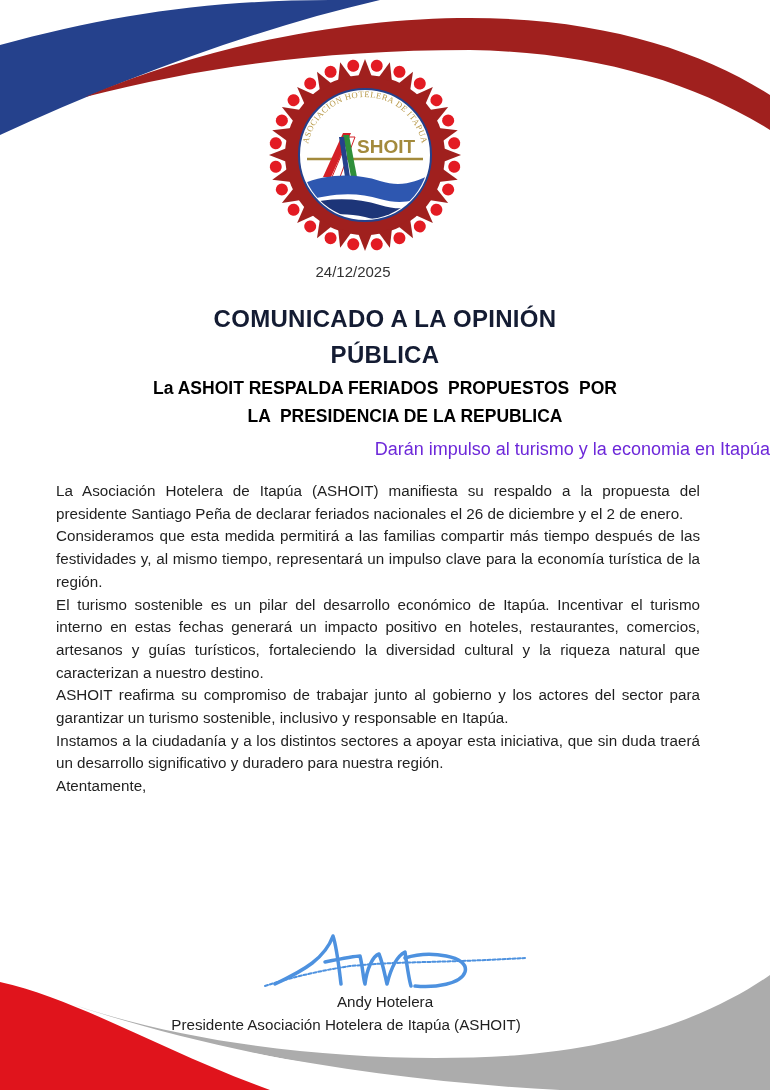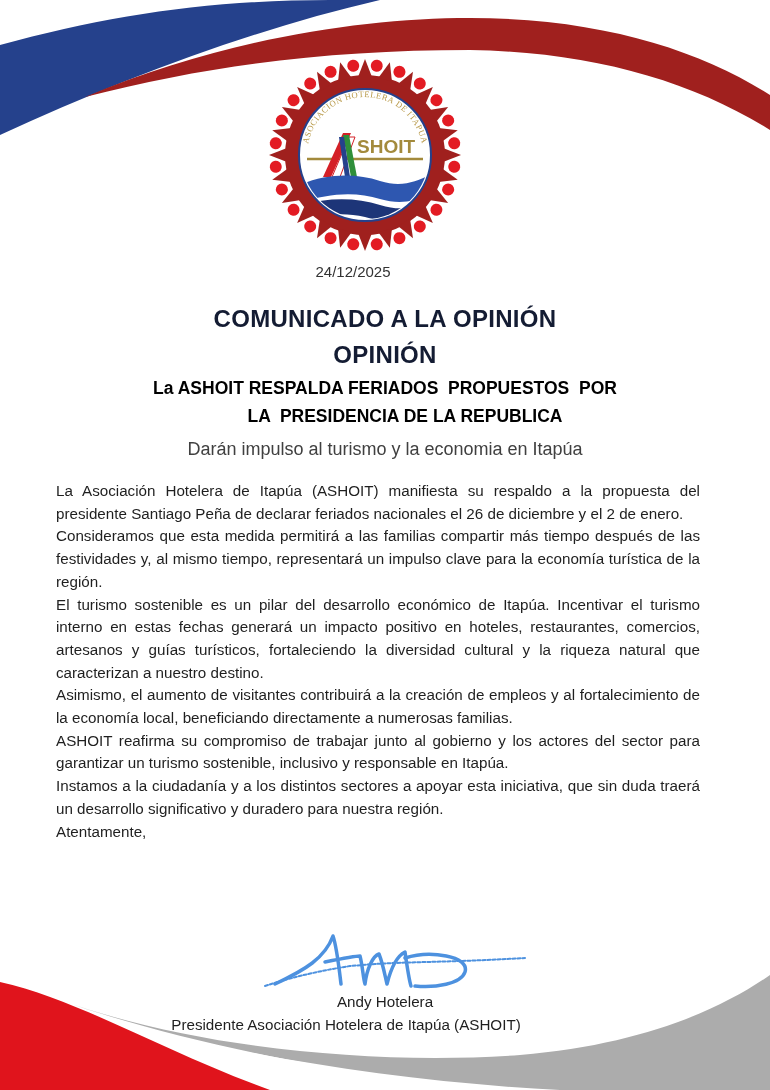--- a/index.html
+++ b/index.html
@@ -17,22 +17,22 @@
     }
     .title {
       position: absolute; left: 0; width: 770px; top: 301px; text-align: center;
       font-weight: bold; font-size: 24px; line-height: 36px; color: #141c33; letter-spacing: 0.3px;
     }
     .subtitle {
       position: absolute; left: 0; width: 770px; top: 374px; text-align: center;
       font-weight: bold; font-size: 17.5px; line-height: 28px; color: #000000;
     }
     .lead {
-      position: absolute; left: 0; width: 770px; top: 439px; text-align: center;
-      font-size: 18px; color: #404040;
+      position: absolute; left: 0; width: 770px; top: 439px; text-align: right;
+      font-size: 18px; color: #6d28d9;
     }
     .body {
       position: absolute; left: 56px; width: 644px; top: 480px;
       font-size: 15.2px; line-height: 22.7px; color: #1f1f1f; text-align: justify;
     }
     .body p { margin: 0; }
     .signature { position: absolute; left: 255px; top: 928px; width: 280px; height: 72px; }
     .sig-name {
       position: absolute; left: 0; width: 770px; top: 993px; text-align: center;
       font-size: 15.2px; color: #1f1f1f;
@@ -142,35 +142,34 @@
   <g clip-path="url(#innerClip)">
     <path d="M-70,32 C-40,18 -10,18 15,26 C40,34 55,24 70,18 L70,40 C50,46 35,50 15,44 C-10,36 -40,38 -70,50 Z" fill="#2e57b0"></path>
     <path d="M-70,52 C-40,42 -10,42 15,50 C40,58 55,50 70,44 L70,62 C45,70 20,68 0,62 C-25,56 -50,60 -70,70 Z" fill="#1d3578"></path>
   </g>
 </svg>
 
 <div class="date">24/12/2025</div>
 
 <div class="title">
   <div>COMUNICADO A LA OPINIÓN</div>
-  <div>OPINIÓN</div>
+  <div>PÚBLICA</div>
 </div>
 
 <div class="subtitle">
   <div style="white-space:pre;">La ASHOIT RESPALDA FERIADOS  PROPUESTOS  POR</div>
   <div style="white-space:pre;padding-left:40px;">LA  PRESIDENCIA DE LA REPUBLICA</div>
 </div>
 
 <div class="lead">Darán impulso al turismo y la economia en Itapúa</div>
 
 <div class="body">
   <p>La Asociación Hotelera de Itapúa (ASHOIT) manifiesta su respaldo a la propuesta del presidente Santiago Peña de declarar feriados nacionales el 26 de diciembre y el 2 de enero.</p>
   <p>Consideramos que esta medida permitirá a las familias compartir más tiempo después de las festividades y, al mismo tiempo, representará un impulso clave para la economía turística de la región.</p>
   <p>El turismo sostenible es un pilar del desarrollo económico de Itapúa. Incentivar el turismo interno en estas fechas generará un impacto positivo en hoteles, restaurantes, comercios, artesanos y guías turísticos, fortaleciendo la diversidad cultural y la riqueza natural que caracterizan a nuestro destino.</p>
-  <p>Asimismo, el aumento de visitantes contribuirá a la creación de empleos y al fortalecimiento de la economía local, beneficiando directamente a numerosas familias.</p>
   <p>ASHOIT reafirma su compromiso de trabajar junto al gobierno y los actores del sector para garantizar un turismo sostenible, inclusivo y responsable en Itapúa.</p>
   <p>Instamos a la ciudadanía y a los distintos sectores a apoyar esta iniciativa, que sin duda traerá un desarrollo significativo y duradero para nuestra región.</p>
   <p>Atentamente,</p>
 </div>
 
 <svg class="signature" viewBox="0 0 280 72" xmlns="http://www.w3.org/2000/svg">
   <g fill="none" stroke="#3a86dc" stroke-linecap="round" stroke-linejoin="round" opacity="0.9">
     <path d="M10,58 C40,48 70,42 95,38 L120,36 C150,34 190,34 230,32 L270,30" stroke-width="2" stroke-dasharray="3 2"></path>
     <path d="M20,56 C50,42 70,30 78,8 C82,20 84,40 86,56" stroke-width="3.5"></path>
     <path d="M70,34 C90,30 100,28 105,28 C108,40 108,50 110,56 C112,40 118,28 124,26 C128,36 130,48 132,56 C136,40 142,28 150,24 C152,38 154,52 156,58" stroke-width="3.5"></path>

